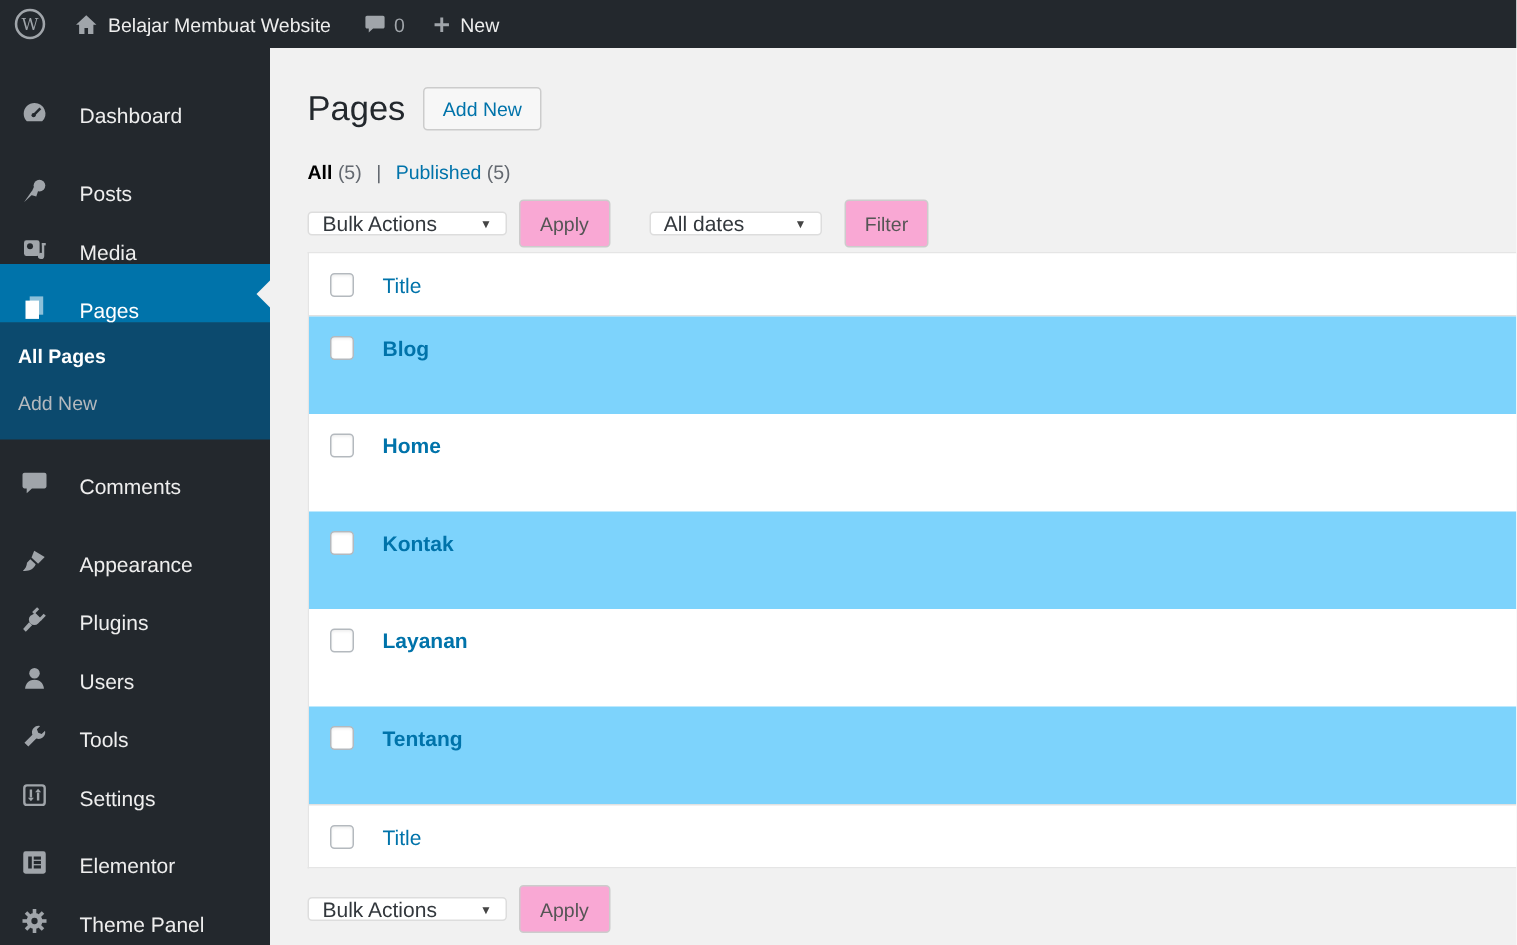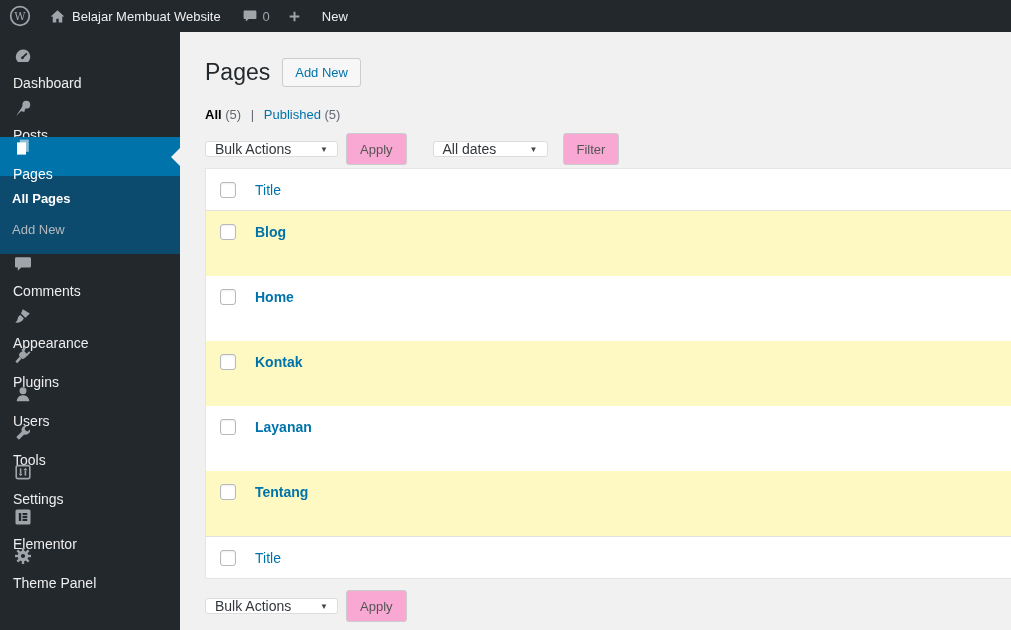--- a/index.html
+++ b/index.html
@@ -10,26 +10,26 @@
 
   
   .admin-bar { grid-column:1/3; background:#23282d; color:#eee;
                display:flex; align-items:center; font-size:13px; }
   .ab-icon { display:inline-flex; align-items:center; }
   .ab-logo { margin-left:9px; }
   .ab-home { margin-left:18px; }
   .ab-site { margin-left:6px; color:#eee; text-decoration:none; }
   .ab-comments { margin-left:21px; display:inline-flex; align-items:center; gap:5px; }
   .ab-count { color:#a0a5aa; }
-  .ab-new { margin-left:17px; display:inline-flex; align-items:flex-end; gap:20px; color:#eee; }
+  .ab-new { margin-left:17px; display:inline-flex; align-items:flex-end; gap:5px; color:#eee; }
 
   
   .sidebar { background:#23282d; padding-top:14px; overflow:hidden; }
-  .menu-item { height:39px; display:flex; align-items:flex-start; gap:9px;
-               padding-left:13px; color:#eee; font-size:14px; cursor:pointer; position:relative;flex-direction:column; }
+  .menu-item { height:39px; display:flex; align-items:flex-end; gap:20px;
+               padding-left:13px; color:#eee; font-size:14px; cursor:pointer; position:relative; }
   .menu-item .mi { width:20px; height:20px; display:inline-flex; }
   .menu-item.active { background:#0073aa; color:#fff; }
   .menu-item.active::after { content:''; position:absolute; right:0; top:50%; margin-top:-9px;
                width:0; height:0; border-top:9px solid transparent; border-bottom:9px solid transparent;
                border-right:9px solid #f1f1f1; }
   .sep { height:13px; }
   .sep-sm { height:6px; }
   .submenu { background:#0c4a6e; padding:7px 0 9px; }
   .submenu-item { padding:8px 12px; font-size:13px; line-height:15px; color:#b4b9be; cursor:pointer; }
   .submenu-item.current { color:#fff; font-weight:bold; }
@@ -57,21 +57,21 @@
   .sel-dates { width:115px; margin-left:26px; }
   .btn { height:32px; margin-left:8px; background:#f9a8d4; border:1px solid #ccc; border-radius:3px;
          color:#555; font-size:13px; padding:0 13px; cursor:pointer; }
   .btn-filter { margin-left:15px; }
 
   .list-table { margin-top:3px; background:#fff; border:1px solid #e5e5e5; border-right:none; }
   .thead, .tfoot { height:42px; display:flex; align-items:center; background:#fff; }
   .thead { border-bottom:1px solid #e1e1e1; }
   .tfoot { border-top:1px solid #e1e1e1; }
   .trow { height:65px; display:flex; align-items:flex-start; padding-top:13px; background:#fff; }
-  .trow.striped { background:#fef9c3; }
+  .trow.striped { background:#7dd3fc; }
   .cb { width:16px; height:16px; flex:0 0 16px; background:#fff; border:1px solid #b4b9be;
         border-radius:3px; margin-left:14px; box-shadow:inset 0 1px 2px rgba(0,0,0,.07); cursor:pointer; }
   .col-title-link { margin-left:19px; color:#0073aa; font-size:14px; text-decoration:none; cursor:pointer; }
   .row-title { margin-left:19px; color:#0073aa; font-size:14px; font-weight:bold;
                text-decoration:none; cursor:pointer; }
   .toolbar.bottom { margin-top:11px; }
 </style>
 </head>
 <body>
 
@@ -129,20 +129,31 @@
           <g fill="#a0a5aa">
             <circle cx="13.3" cy="6.7" r="3.9"></circle>
             <path d="M9.6 7.6l2.8 2.8-1.2 3.6-4-1.2z"></path>
             <path d="M8.9 10.6l.9.9-6.8 6.4 5-7.2z"></path>
           </g>
         </svg>
       </span>
       <span>Posts</span>
     </div>
 
+    <div class="menu-item">
+      <span class="mi">
+        <svg viewBox="0 0 20 20" width="20" height="20">
+          <rect x="3" y="4.2" width="10.4" height="10.4" rx="1.6" fill="#a0a5aa"></rect>
+          <circle cx="7" cy="8.2" r="2" fill="#23282d"></circle>
+          <path fill="#a0a5aa" d="M14.9 6h1.6v8.6a2.1 2.1 0 1 1-1.6-2V6z"></path>
+          <rect x="14.9" y="6" width="2.6" height="1.6" fill="#a0a5aa"></rect>
+        </svg>
+      </span>
+      <span>Media</span>
+    </div>
 
     <div class="menu-item active">
       <span class="mi">
         <svg viewBox="0 0 20 20" width="20" height="20">
           <rect x="6.8" y="2.6" width="9" height="12.2" fill="rgba(255,255,255,.55)"></rect>
           <rect x="4" y="5.4" width="9" height="12.2" fill="#ffffff"></rect>
         </svg>
       </span>
       <span>Pages</span>
     </div>

